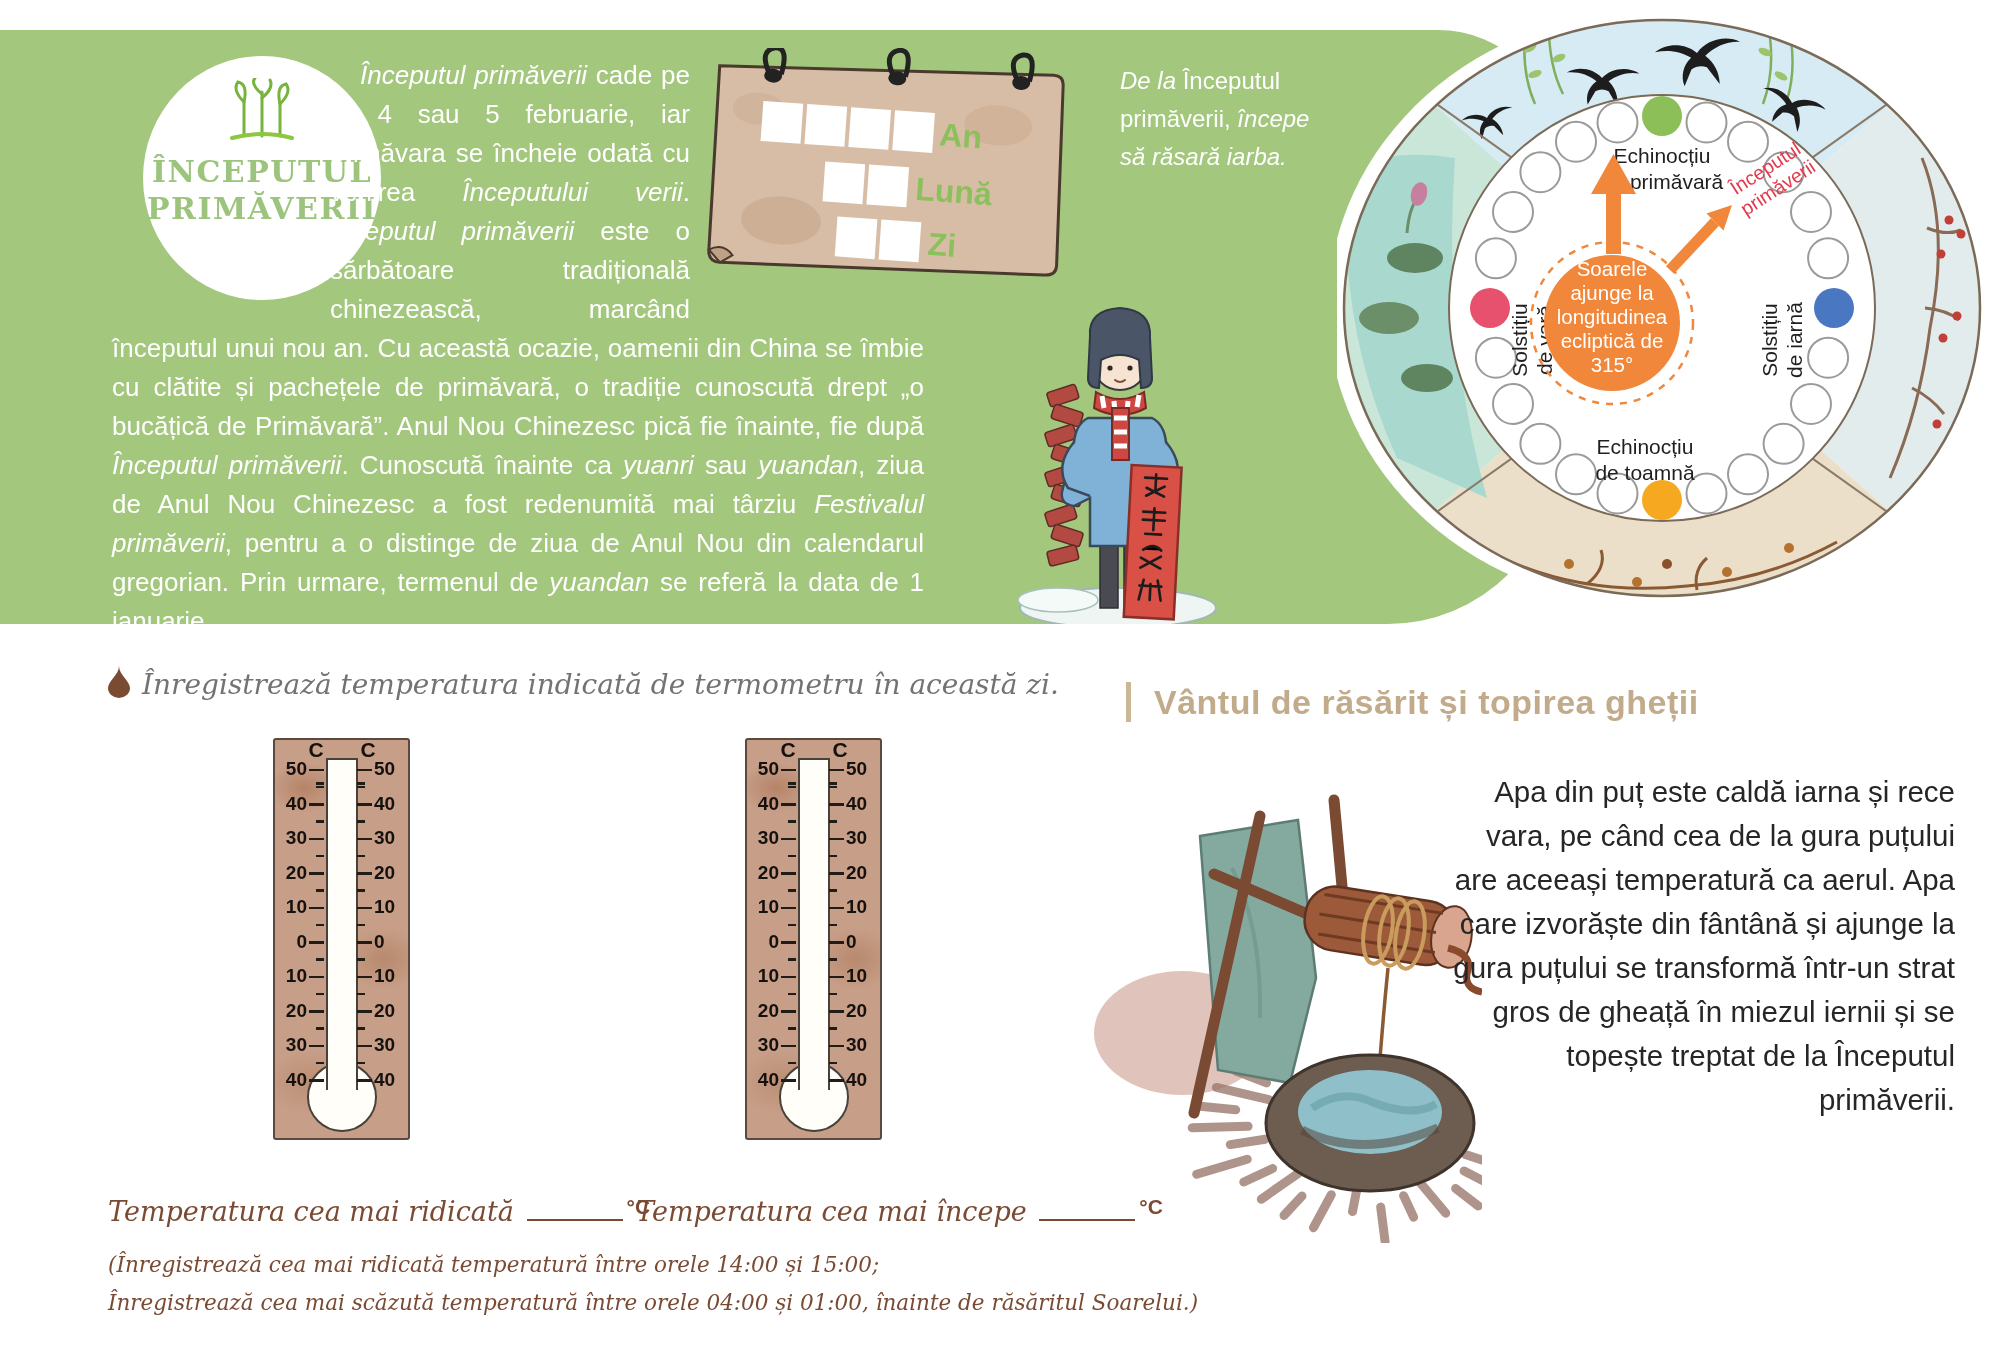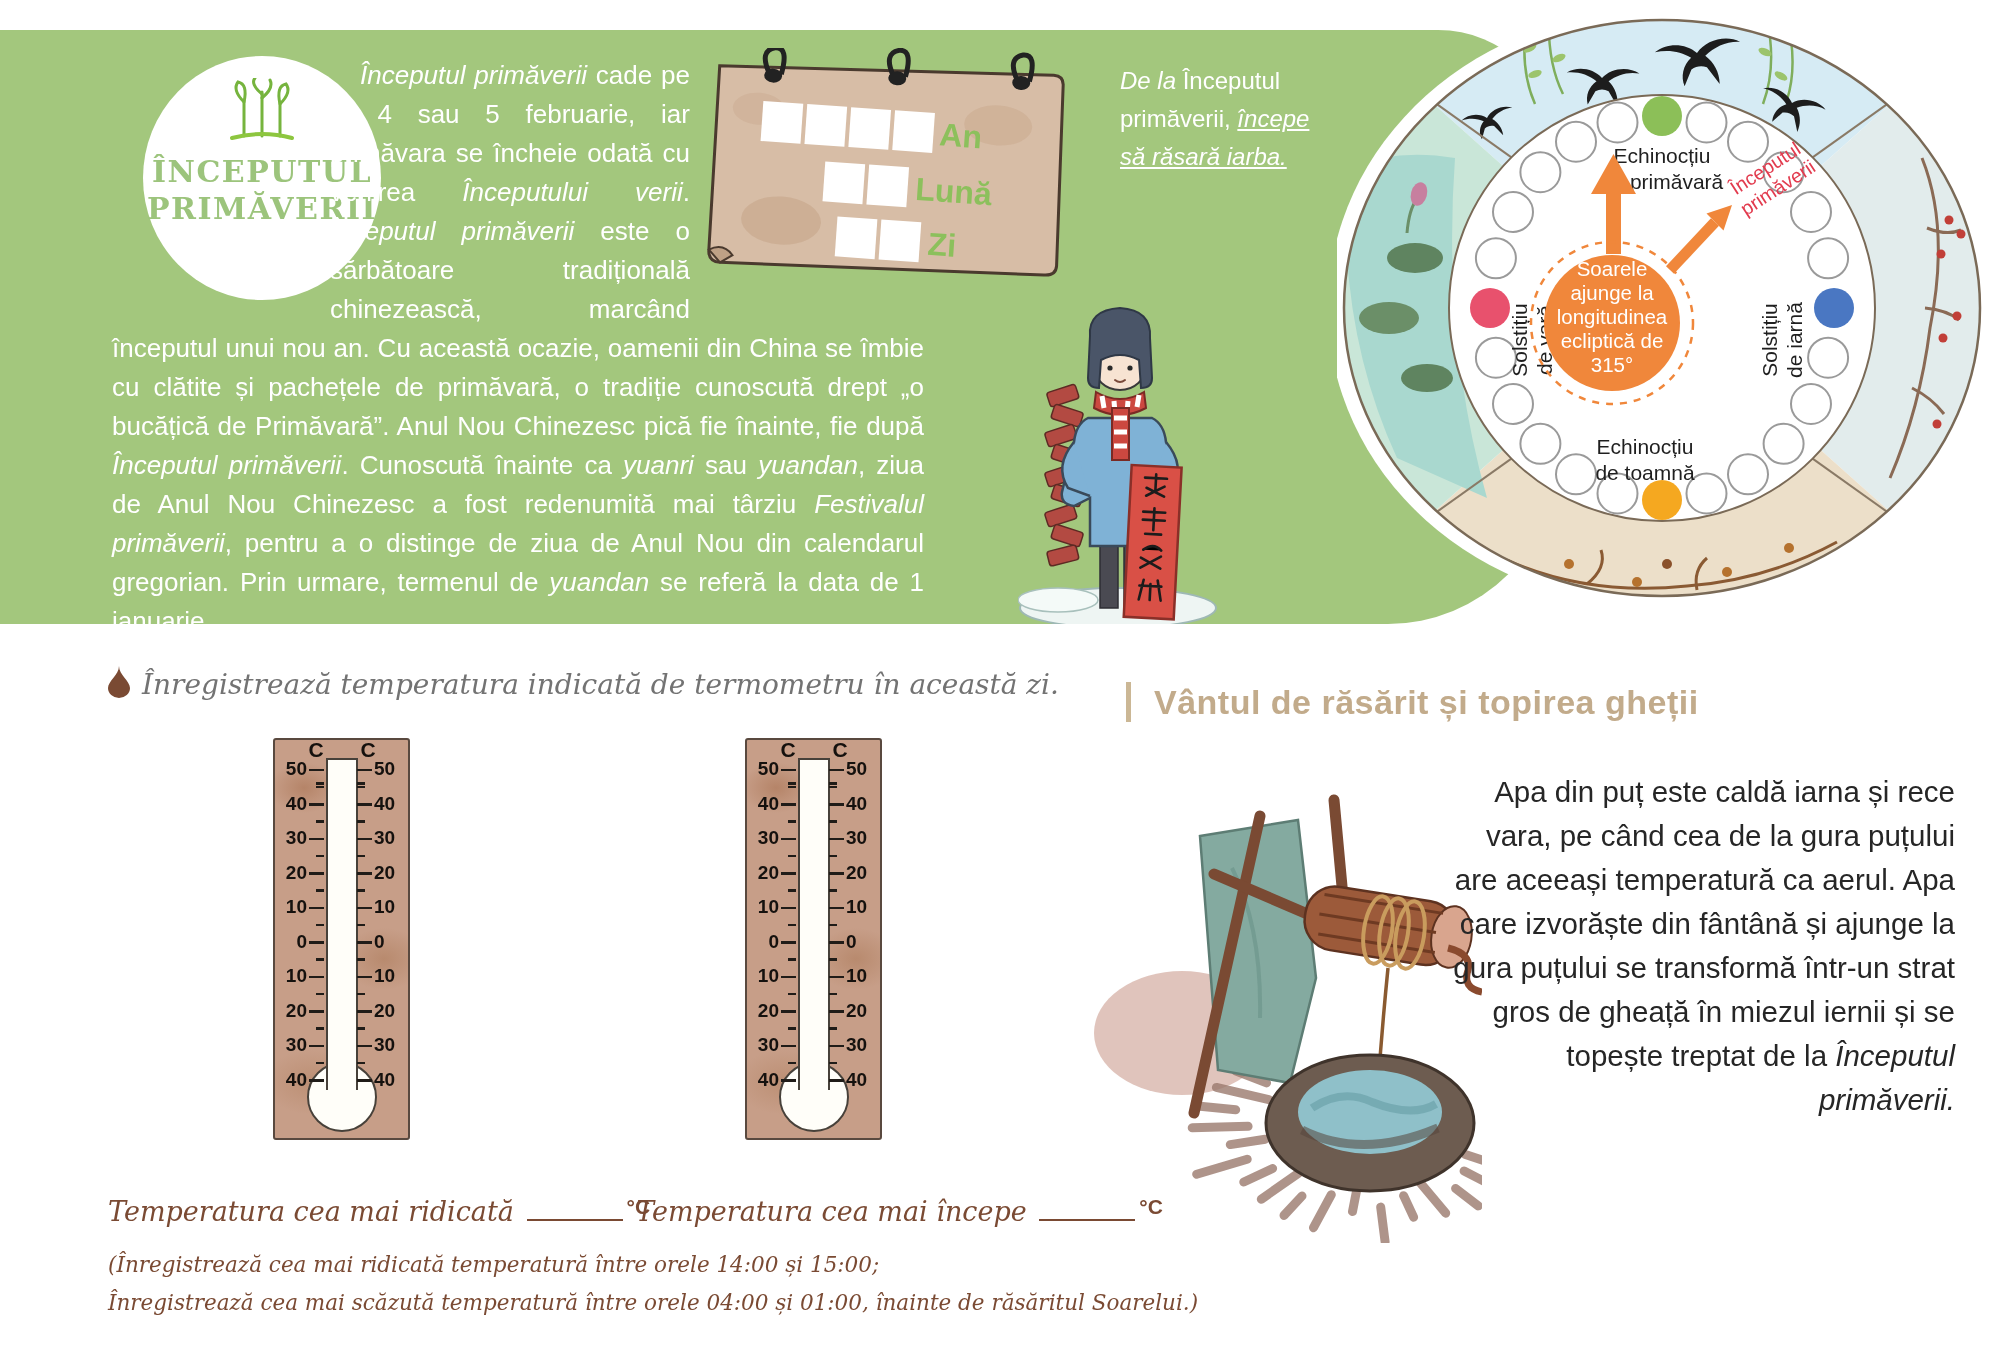--- a/index.html
+++ b/index.html
@@ -127,21 +127,21 @@
     </div>
   </div>
 
   <div class="intro">
     <span class="sp-badge"></span>
     <span class="sp-cal"></span>
     <span><span style="font-style: italic;">Începutul primăverii</span><span> cade pe 3, 4 sau 5 februarie, iar primăvara se încheie odată cu venirea </span><span style="font-style: italic;">Începutului verii</span><span>. </span><span style="font-style: italic;">Începutul primăverii</span><span> este o sărbătoare tradițională chinezească, marcând începutul unui nou an. Cu această ocazie, oamenii din China se îmbie cu clătite și pachețele de primăvară, o tradiție cunoscută drept „o bucățică de Primăvară”. Anul Nou Chinezesc pică fie înainte, fie după </span><span style="font-style: italic;">Începutul primăverii</span><span>. Cunoscută înainte ca </span><span style="font-style: italic;">yuanri</span><span> sau </span><span style="font-style: italic;">yuandan</span><span>, ziua de Anul Nou Chinezesc a fost redenumită mai târziu </span><span style="font-style: italic;">Festivalul primăverii</span><span>, pentru a o distinge de ziua de Anul Nou din calendarul gregorian. Prin urmare, termenul de </span><span style="font-style: italic;">yuandan</span><span> se referă la data de 1 ianuarie.</span></span>
   </div>
 
   <div class="quote">
-    <span><span style="font-style: italic;">De la </span><span>Începutul primăverii, </span><span style="font-style: italic; text-decoration: underline;">începe să răsară iarba.</span></span>
+    <span><span style="font-style: italic;">De la </span><span>Începutul primăverii, </span><span style="font-style: italic;">începe să răsară iarba.</span></span>
   </div>
 
   <svg class="abs" style="left:695px;top:18px" width="390" height="240" viewBox="0 0 390 240">
     <g transform="rotate(4 195 120)">
       <path d="M18,30 L352,16 Q362,16 362,26 L368,206 Q368,216 356,216 L32,226 Q20,226 20,214 Z" fill="#d7bda6" stroke="#4a3a2e" stroke-width="3"></path>
       <ellipse cx="90" cy="180" rx="40" ry="24" fill="#c9a98f" opacity="0.7"></ellipse>
       <ellipse cx="300" cy="70" rx="34" ry="20" fill="#cbab91" opacity="0.6"></ellipse>
       <ellipse cx="60" cy="70" rx="26" ry="16" fill="#ccac92" opacity="0.5"></ellipse>
       <path d="M20,214 q14,-8 24,4 l-12,8 Z" fill="#bfa186" stroke="#4a3a2e" stroke-width="2"></path>
 
@@ -513,14 +513,14 @@
   <path d="M366,170 q24,6 20,22 q-6,18 14,22" stroke="#8a4a2e" stroke-width="7" fill="none"></path>
   <path d="M306,190 q-6,60 -10,118" stroke="#8a5a30" stroke-width="3.5" fill="none"></path>
 
   <ellipse cx="288" cy="345" rx="104" ry="68" fill="#6d5c50" stroke="#3f332b" stroke-width="3"></ellipse>
   <ellipse cx="288" cy="334" rx="72" ry="42" fill="#8fc0c9"></ellipse>
   <path d="M230,330 q30,-20 60,-6 q40,16 64,2" stroke="#6fa5ae" stroke-width="8" fill="none" opacity="0.8"></path>
   <path d="M220,352 q60,30 136,-2" stroke="#55463c" stroke-width="9" fill="none" opacity="0.55"></path>
 </svg>
 
 <div class="abs wind-text">
-  <span><span>Apa din puț este caldă iarna și rece vara, pe când cea de la gura puțului are aceeași temperatură ca aerul. Apa care izvorăște din fântână și ajunge la gura puțului se transformă într-un strat gros de gheață în miezul iernii și se topește treptat de la </span><span style="font-style: italic; text-align: right;">Începutul primăverii.</span></span>
+  <span><span>Apa din puț este caldă iarna și rece vara, pe când cea de la gura puțului are aceeași temperatură ca aerul. Apa care izvorăște din fântână și ajunge la gura puțului se transformă într-un strat gros de gheață în miezul iernii și se topește treptat de la </span><span style=" text-align: right;">Începutul primăverii.</span></span>
 </div>
 
 </body></html>

